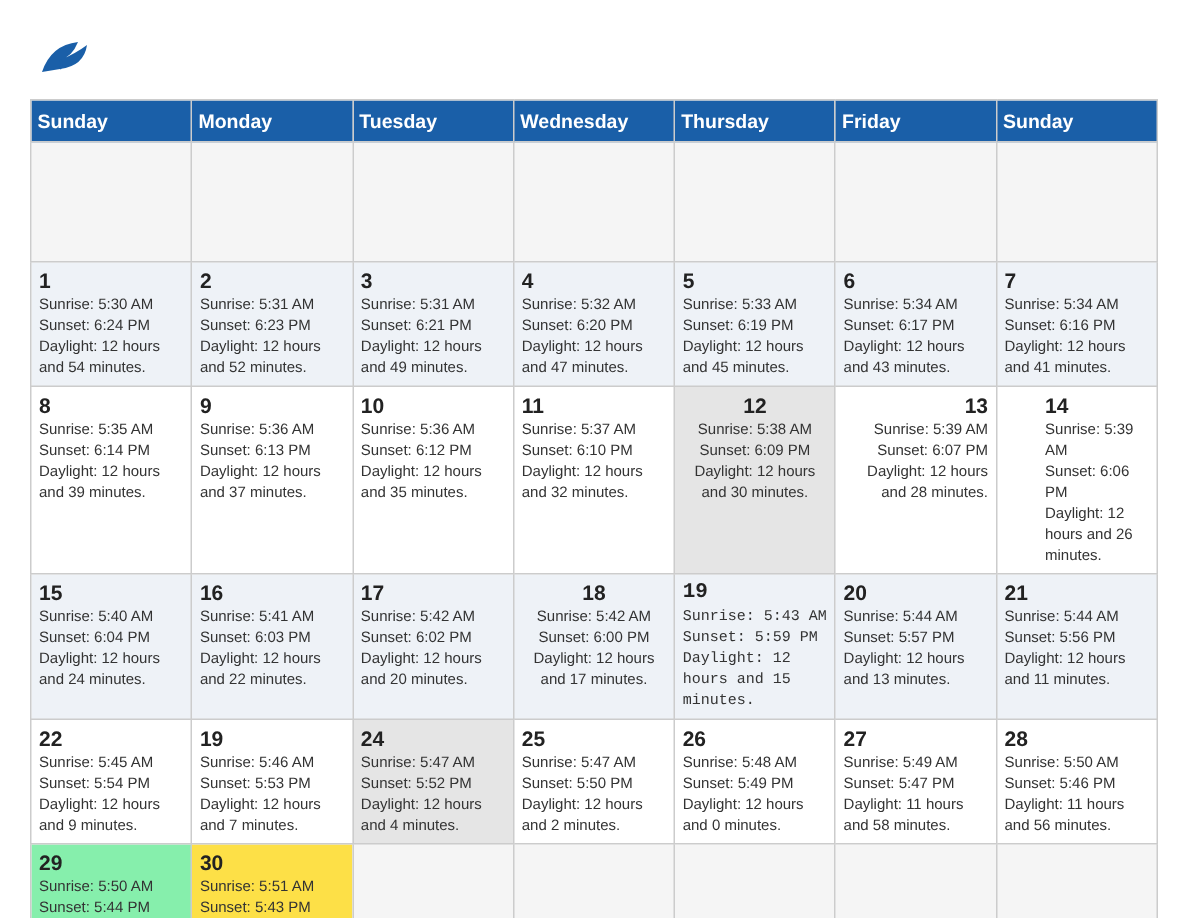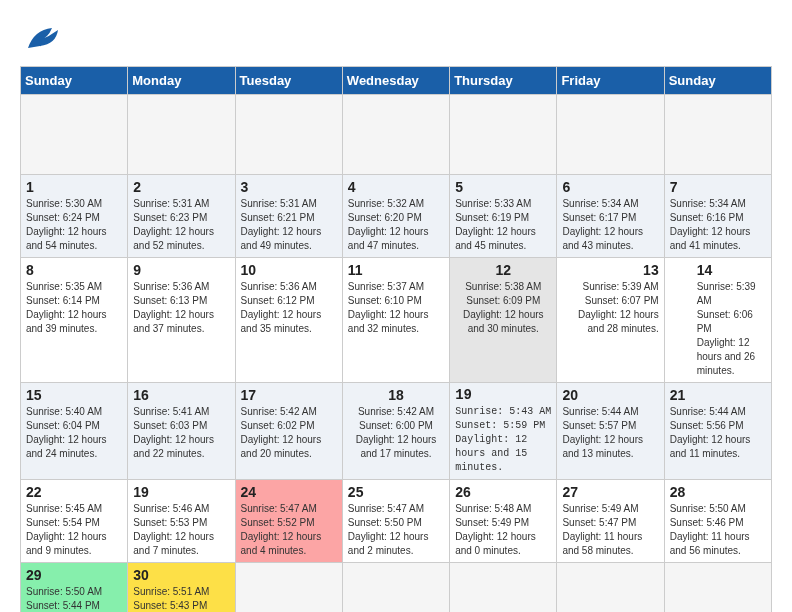--- a/index.html
+++ b/index.html
@@ -224,21 +224,21 @@
       </tr>
       <tr>
         <td style="background: rgb(255, 255, 255);">
           <span class="day-num">22</span>
           <div class="day-info">Sunrise: 5:45 AM<br>Sunset: 5:54 PM<br>Daylight: 12 hours and 9 minutes.</div>
         </td>
         <td style="background: rgb(255, 255, 255);">
           <span class="day-num">19</span>
           <div class="day-info">Sunrise: 5:46 AM<br>Sunset: 5:53 PM<br>Daylight: 12 hours and 7 minutes.</div>
         </td>
-        <td style="background: #fca5a5;">
+        <td style="background: #e5e5e5;">
           <span class="day-num">24</span>
           <div class="day-info">Sunrise: 5:47 AM<br>Sunset: 5:52 PM<br>Daylight: 12 hours and 4 minutes.</div>
         </td>
         <td style="background: rgb(255, 255, 255);">
           <span class="day-num">25</span>
           <div class="day-info">Sunrise: 5:47 AM<br>Sunset: 5:50 PM<br>Daylight: 12 hours and 2 minutes.</div>
         </td>
         <td style="background: rgb(255, 255, 255);">
           <span class="day-num">26</span>
           <div class="day-info">Sunrise: 5:48 AM<br>Sunset: 5:49 PM<br>Daylight: 12 hours and 0 minutes.</div>

